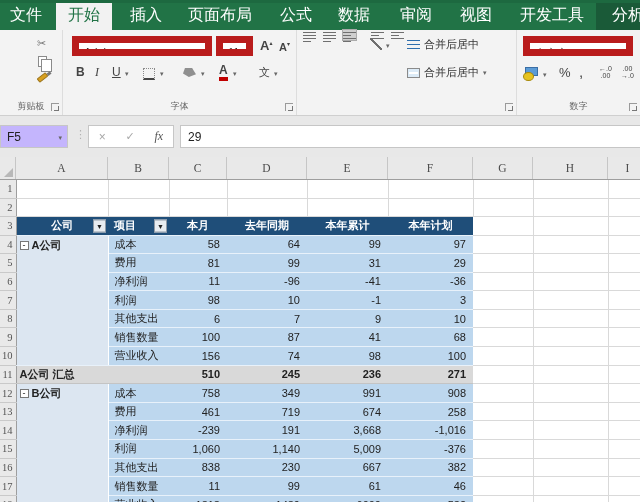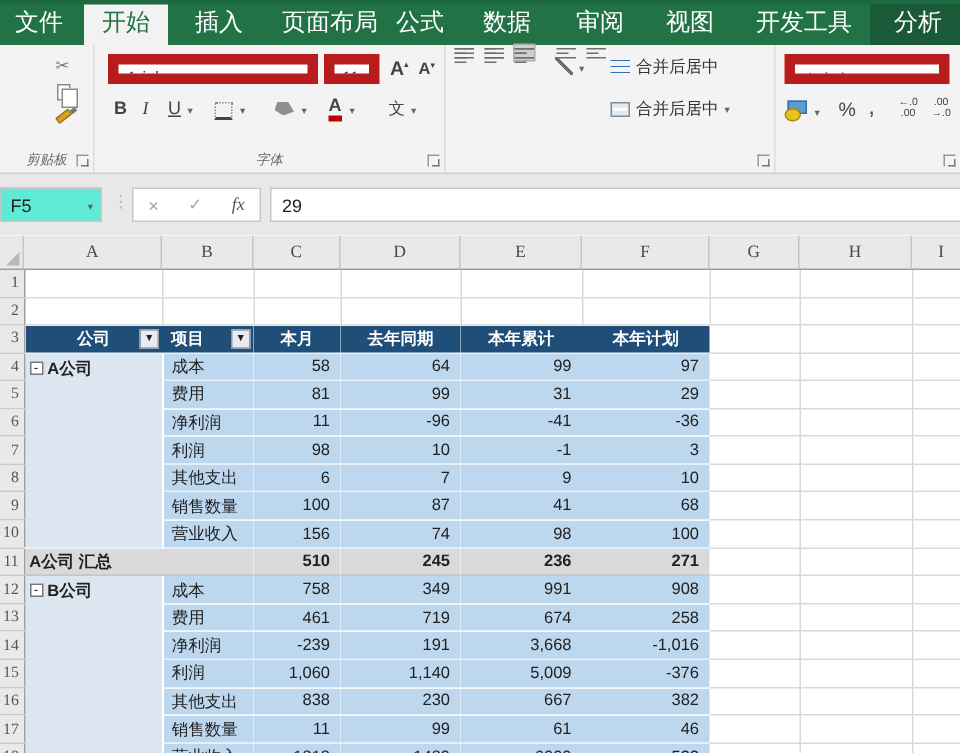--- a/index.html
+++ b/index.html
@@ -6,33 +6,33 @@
   body { background:#888; }
   .screen{ position:relative; width:640px; height:502px; overflow:hidden; background:#fff;
            font-family:"Liberation Sans","DejaVu Sans",sans-serif; font-size:12px; }
 
   
   .tabbar{ position:absolute; top:0; left:0; right:0; height:30px; background:#217346; display:flex; align-items:stretch; }
   .tabbar::before{ content:""; position:absolute; top:0; left:0; right:0; height:3px; background:#1d6940; }
   .tab{ color:#fff; font-size:16px; display:flex; align-items:center; padding:0 2px; white-space:nowrap; cursor:default; }
   .tab.file{ margin-left:8px; }
   .tab.active{ margin-left:12px; background:#f2f2f2; color:#217346; padding:0 12px; }
-  .t-insert{ margin-left:16px;text-align:center; } .t-page{ margin-left:22px; } .t-formula{ margin-left:8px;text-align:right; }
+  .t-insert{ margin-left:16px;text-align:center; } .t-page{ margin-left:22px; } .t-formula{ margin-left:24px;text-align:right; }
   .t-data{ margin-left:22px; } .t-review{ margin-left:26px; } .t-view{ margin-left:24px; } .t-dev{ margin-left:24px; }
   .ctxgroup{ margin-left:10px; background:#1a5a38; display:flex; align-items:stretch; padding:0 14px; }
   .ctxgroup .tab+.tab{ margin-left:26px;text-decoration:underline; }
   .tellme{ margin-left:12px; display:flex; align-items:center; color:#fff; font-size:12px; white-space:nowrap; }
   .bulb{ width:13px; height:13px; margin-right:5px; flex:0 0 auto; }
 
   
   .ribbon{ position:absolute; top:30px; left:0; right:0; height:86px; background:#f3f3f3; border-bottom:1px solid #cfcfcf; }
   .rgroup{ position:absolute; top:0; height:85px; }
   .rgroup.sep{ border-right:1px solid #dddddd; }
   .g-clip{ left:0; width:63px; } .g-font{ left:63px; width:234px; } .g-align{ left:297px; width:220px; } .g-num{ left:517px; width:123px; }
-  .glabel{ position:absolute; bottom:2px; left:0; right:0; text-align:center; font-size:9px; color:#666;font-style:italic; }
+  .glabel{ position:absolute; bottom:2px; left:0; right:0; text-align:center; font-size:9px; color:#666; }
   .launcher{ position:absolute; bottom:4px; right:3px; width:8px; height:8px; border-left:1px solid #9a9a9a; border-top:1px solid #9a9a9a; }
   .launcher::after{ content:""; position:absolute; right:0; bottom:0; width:4px; height:4px; border-right:1px solid #777; border-bottom:1px solid #777; }
 
   
   .pastebtn{ position:absolute; left:3px; top:4px; width:32px; text-align:center; }
   .clipic{ position:relative; width:17px; height:21px; margin:2px auto 1px; background:#e8c79c; border:1px solid #a98250; border-radius:2px; }
   .clipic::before{ content:""; position:absolute; top:-2px; left:4px; width:7px; height:4px; background:#9a9a9a; border-radius:1px; }
   .clipic::after{ content:""; position:absolute; right:-3px; bottom:-2px; width:11px; height:14px; background:#fff; border:1px solid #9a9a9a; }
   .pastelbl{ font-size:10px; color:#333; }
   .pastebtn .caret{ font-size:7px; color:#555; }
@@ -88,21 +88,21 @@
   .coin{ position:absolute; left:8px; top:4px; width:13px; height:9px; background:#5b9bd5; border:1px solid #3a6ea5; }
   .coin::after{ content:""; position:absolute; left:-3px; top:4px; width:9px; height:7px; background:#e6c31f; border:1px solid #a8890c; border-radius:50%; }
   .coin-dd{ position:absolute; left:26px; top:8px; font-size:7px; color:#666; }
   .pct{ position:absolute; left:42px; top:2px; font-size:13px; color:#444; }
   .comma{ position:absolute; left:62px; top:0px; font-size:15px; color:#444; }
   .decic{ position:absolute; top:2px; font-size:7px; color:#444; line-height:7px; text-align:center; }
   .dec1{ left:82px; } .dec2{ left:104px; }
 
   
   .fbar{ position:absolute; top:116px; left:0; right:0; height:41px; background:#e8e8e8; }
-  .namebox{ position:absolute; left:0; top:9px; width:68px; height:23px; background:#5eead4; border:1px solid #c6c6c6; font-size:12px; color:#222; padding:4px 0 0 6px; }
+  .namebox{ position:absolute; left:0; top:9px; width:68px; height:23px; background:#c4b5fd; border:1px solid #c6c6c6; font-size:12px; color:#222; padding:4px 0 0 6px; }
   .namebox .dd{ position:absolute; right:5px; top:8px; font-size:7px; color:#666; }
   .fdots{ position:absolute; left:75px; top:12px; color:#b3b3b3; font-size:11px; }
   .fxbox{ position:absolute; left:88px; top:9px; width:86px; height:23px; background:#fff; border:1px solid #c6c6c6; display:flex; align-items:center; justify-content:space-around; }
   .fx-x{ color:#a6a6a6; font-size:12px; } .fx-ok{ color:#a6a6a6; font-size:11px; }
   .fx-fx{ color:#555; font-size:12px; font-style:italic; font-family:"Liberation Serif",serif; }
   .fcontent{ position:absolute; left:180px; top:9px; right:0; height:23px; background:#fff; border:1px solid #c6c6c6; border-right:none; font-size:12px; color:#222; padding:4px 0 0 7px; }
 
   
   .sheet{ position:absolute; top:157px; left:0; width:640px; height:345px; overflow:hidden; background:#fff; }
   .colhdr{ display:flex; height:23px; background:#e9e9e9; border-bottom:1px solid #9e9e9e; }
@@ -259,20 +259,21 @@
         <span>自定义</span><span class="dd">▾</span>
       </div>
       <div class="nrow2">
         <span class="coin"></span>
         <span class="coin-dd">▾</span>
         <span class="pct">%</span>
         <span class="comma">,</span>
         <span class="decic dec1">←.0<br>.00</span>
         <span class="decic dec2">.00<br>→.0</span>
       </div>
+      <div class="glabel">数字</div>
       <span class="launcher"></span>
     </div>
   </div>
 
   <div class="fbar">
     <div class="namebox">
       <span>F5</span>
       <span class="dd">▾</span>
     </div>
     <div class="fdots">⋮</div>

